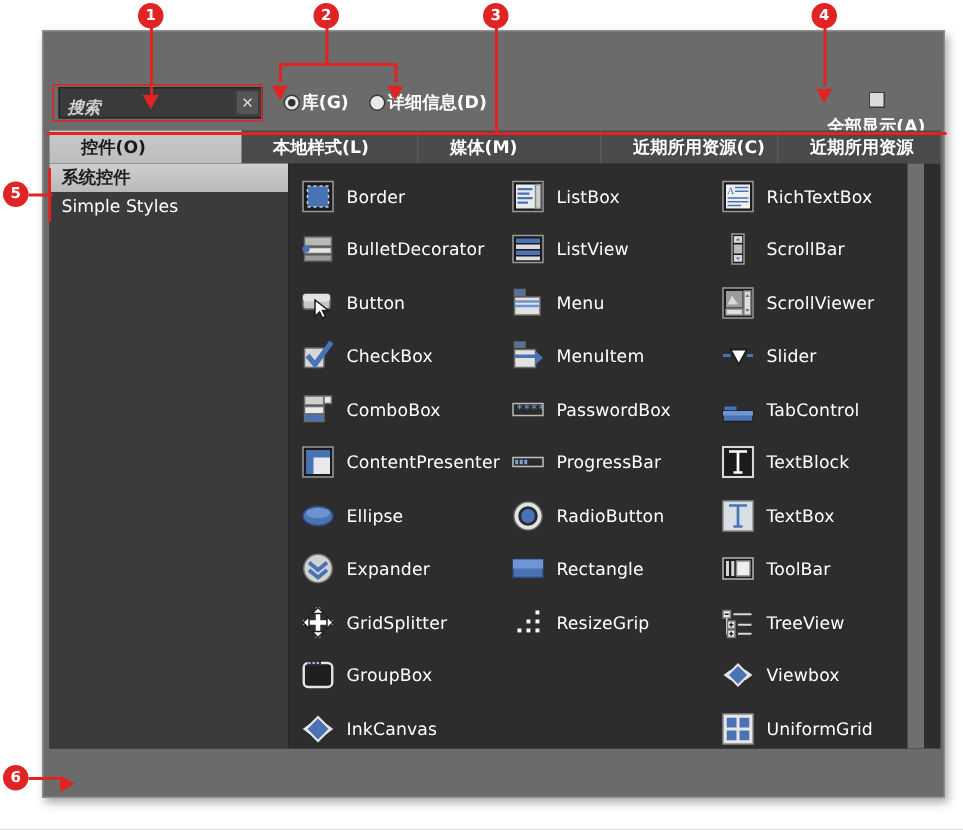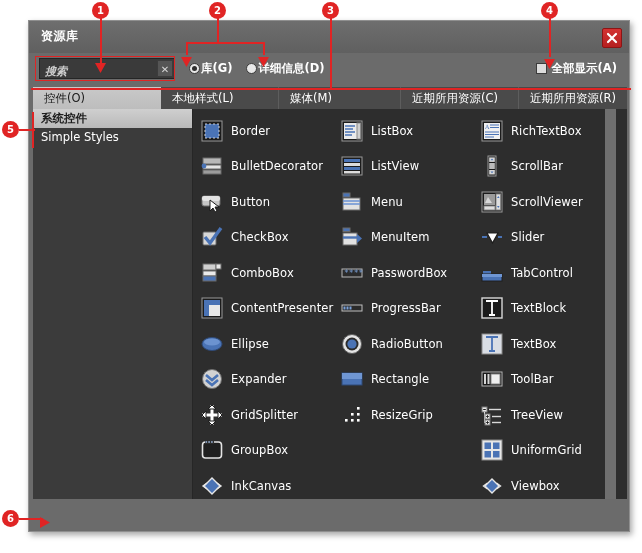--- a/index.html
+++ b/index.html
@@ -120,44 +120,44 @@
     width: 11px; height: 11px; border-radius: 50%;
     background: #e8e8e8; border: 1px solid #3b3b3b;
     position: relative; box-sizing: border-box;
   }
   .radio-dot.on::after {
     content: ""; position: absolute; left: 2px; top: 2px;
     width: 5px; height: 5px; border-radius: 50%; background: #2e2e2e;
   }
   .radio-label { font-size: 11.5px; color: #ffffff; font-weight: bold; }
 
-  .showall { position: absolute; right: 12px; top: 8px; display: flex; align-items: center; gap: 5px; cursor: pointer; }
+  .showall { position: absolute; right: 12px; top: 8px; display: flex; align-items: center; gap: 5px; cursor: pointer; flex-direction: column; }
   .chk-box {
     width: 11px; height: 11px; background: #dcdcdc; border: 1px solid #3b3b3b;
     box-sizing: border-box;
   }
   .showall-label { font-size: 11.5px; color: #ffffff; font-weight: bold; }
 
   
   .tabs {
     position: absolute;
     left: 4px;
     top: 66px;
     width: 594px;
     height: 22px;
     background: #4a4a4a;
     display: flex;
   }
   .tab {
     height: 38px;
     line-height: 22px;
     font-size: 11.5px;
-    font-weight: normal;
+    font-weight: bold;
     color: #ffffff;
-    padding-left: 11px;
+    padding-left: 21px;
     box-sizing: border-box;
     cursor: pointer;
     border-right: 1px solid #5d5d5d;
   }
   .tab.active {
     background: linear-gradient(to bottom, #c9c9c9 0%, #b4b4b4 100%);
     color: #1a1a1a;
     border-right: none;
   }
 
@@ -290,28 +290,20 @@
     pointer-events: none;
   }
 </style>
 </head>
 <body>
 
 <div id="root">
 
   <div class="window">
 
-    <div class="titlebar">
-      <div class="title-text">资源库</div>
-      <div class="close-btn">
-        <svg width="12" height="12" viewBox="0 0 12 12">
-          <path d="M2 2 L10 10 M10 2 L2 10" stroke="#ffffff" stroke-width="2.2" stroke-linecap="round"></path>
-        </svg>
-      </div>
-    </div>
 
     <div class="toolrow">
       <div class="search-wrap">
         <input class="search-input" type="text" value="搜索" style="">
         <div class="search-clear">✕</div>
       </div>
 
       <div class="radio-group">
         <div class="radio-item">
           <span class="radio-dot on"></span>
@@ -687,38 +679,38 @@
                   <path d="M5.2 18.5 H7.8 M6.5 17.2 V19.8" stroke="#1e1e1e"></path>
                   <path d="M11 18.5 H20" stroke="#d8d8d8" stroke-width="1.4"></path>
                 </svg>
             </span>
             <span class="glabel">TreeView</span>
           </div>
 
           <div class="gitem">
             <span class="gicon">
               <svg width="22" height="22" viewBox="0 0 22 22">
+                  <path d="M11 4 L18 11 L11 18 L4 11 Z" fill="#4a73b5" stroke="#e6e6e6" stroke-width="1.4"></path>
+                  <path d="M6.5 8 L2.5 11 L6.5 14 M15.5 8 L19.5 11 L15.5 14" fill="none" stroke="#e6e6e6" stroke-width="1.4"></path>
+                </svg>
+            </span>
+            <span class="glabel">Viewbox</span>
+          </div>
+
+          <div class="gitem">
+            <span class="gicon">
+              <svg width="22" height="22" viewBox="0 0 22 22">
                   <rect x="1" y="1" width="20" height="20" fill="#e6e6e6" stroke="#8a8a8a"></rect>
                   <rect x="3.5" y="3.5" width="6.5" height="6.5" fill="#4a73b5"></rect>
                   <rect x="12" y="3.5" width="6.5" height="6.5" fill="#4a73b5"></rect>
                   <rect x="3.5" y="12" width="6.5" height="6.5" fill="#4a73b5"></rect>
                   <rect x="12" y="12" width="6.5" height="6.5" fill="#4a73b5"></rect>
                 </svg>
             </span>
             <span class="glabel">UniformGrid</span>
-          </div>
-
-          <div class="gitem">
-            <span class="gicon">
-              <svg width="22" height="22" viewBox="0 0 22 22">
-                  <path d="M11 4 L18 11 L11 18 L4 11 Z" fill="#4a73b5" stroke="#e6e6e6" stroke-width="1.4"></path>
-                  <path d="M6.5 8 L2.5 11 L6.5 14 M15.5 8 L19.5 11 L15.5 14" fill="none" stroke="#e6e6e6" stroke-width="1.4"></path>
-                </svg>
-            </span>
-            <span class="glabel">Viewbox</span>
           </div>
         </div>
 
         <div class="vscroll"></div>
       </div>
     </div>
 
   </div>
 
   <div class="cline" style="left:100px; top:16px; width:1.6px; height:47px;"></div>

